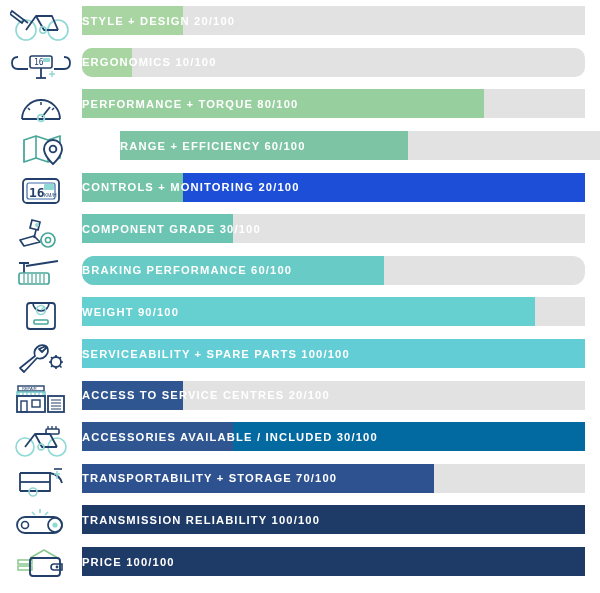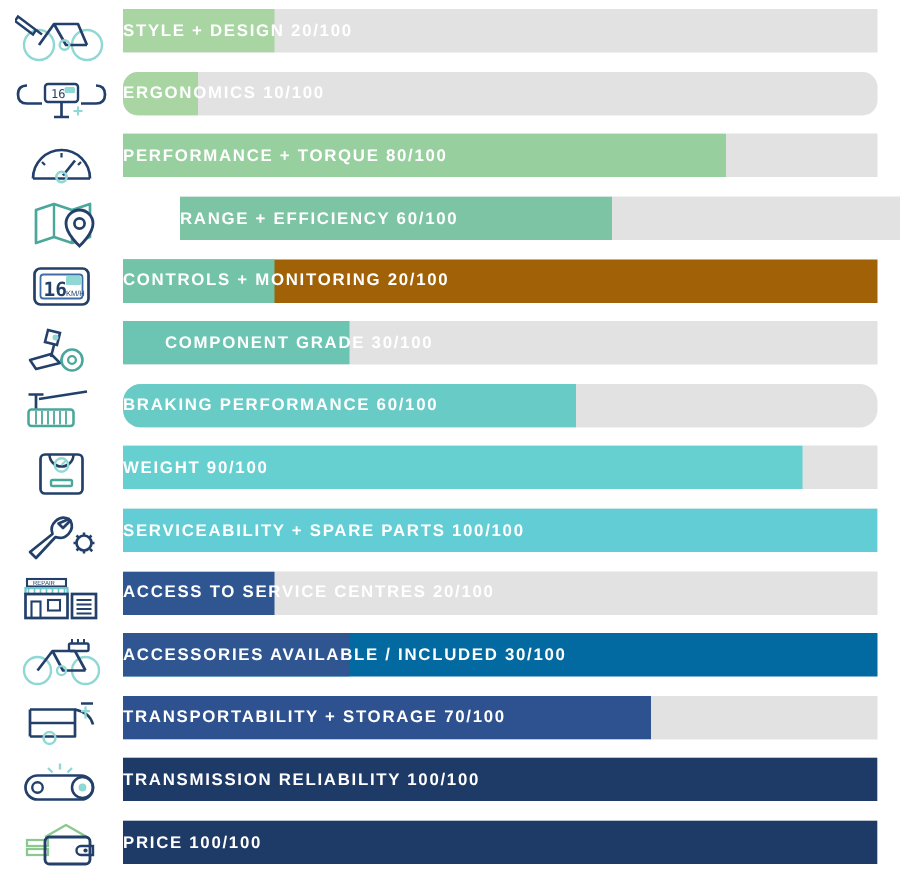--- a/index.html
+++ b/index.html
@@ -132,41 +132,41 @@
   <div class="row">
     <div class="icon-cell">
       <svg width="62" height="34" viewBox="0 0 62 34">
         <rect x="13" y="5" width="36" height="24" rx="4" fill="none" stroke="#23406b" stroke-width="1.8"></rect>
         <rect x="17" y="9" width="28" height="16" rx="2" fill="none" stroke="#3e6ea8" stroke-width="1.2"></rect>
         <text x="19" y="23" font-family="DejaVu Sans Mono, monospace" font-size="13" font-weight="bold" fill="#23406b">16</text>
         <rect x="34" y="10" width="10" height="6" rx="1" fill="#8fd8d4"></rect>
         <text x="34" y="23" font-family="Liberation Sans, sans-serif" font-size="5" fill="#23406b">KM/H</text>
       </svg>
     </div>
-    <div class="bar-wrap" style="background: #a16207;">
+    <div class="bar-wrap" style="background: #1d4ed8;">
       <div class="bar-fill" style="width: 20%; background: rgb(114, 195, 168);"></div>
       <div class="bar-label" style="color: rgb(255, 255, 255);">CONTROLS + MONITORING  20/100</div>
     </div>
   </div>
 
   <div class="row">
     <div class="icon-cell">
       <svg width="62" height="34" viewBox="0 0 62 34">
         <path d="M22 4 L30 6 L28 14 L20 12 Z" fill="none" stroke="#23406b" stroke-width="1.7"></path>
         <path d="M26 14 L24 22" stroke="#23406b" stroke-width="1.7"></path>
         <path d="M10 24 L24 20 L30 26 L14 30 Z" fill="none" stroke="#23406b" stroke-width="1.7" stroke-linejoin="round"></path>
         <circle cx="38" cy="24" r="7" fill="none" stroke="#4aa79a" stroke-width="1.7"></circle>
         <circle cx="38" cy="24" r="2.6" fill="none" stroke="#4aa79a" stroke-width="1.5"></circle>
         <path d="M30 24 L31 24" stroke="#4aa79a" stroke-width="1.5"></path>
         <circle cx="27" cy="9" r="2" fill="#8fd8d4"></circle>
       </svg>
     </div>
     <div class="bar-wrap" style="background: rgb(226, 226, 226);">
       <div class="bar-fill" style="width: 30%; background: rgb(108, 196, 179);"></div>
-      <div class="bar-label" style="color: rgb(255, 255, 255); margin-left: 28px;">COMPONENT GRADE  30/100</div>
+      <div class="bar-label" style="color: rgb(255, 255, 255);">COMPONENT GRADE  30/100</div>
     </div>
   </div>
 
   <div class="row">
     <div class="icon-cell">
       <svg width="62" height="34" viewBox="0 0 62 34">
         <path d="M14 6 L14 16 M9 6 L19 6" stroke="#23406b" stroke-width="1.8"></path>
         <path d="M16 9 L48 4" stroke="#23406b" stroke-width="1.8"></path>
         <rect x="9" y="16" width="30" height="11" rx="2" fill="none" stroke="#4aa79a" stroke-width="1.7"></rect>
         <path d="M14 17 L14 26 M18 17 L18 26 M22 17 L22 26 M26 17 L26 26 M30 17 L30 26 M34 17 L34 26" stroke="#4aa79a" stroke-width="1.2"></path>

